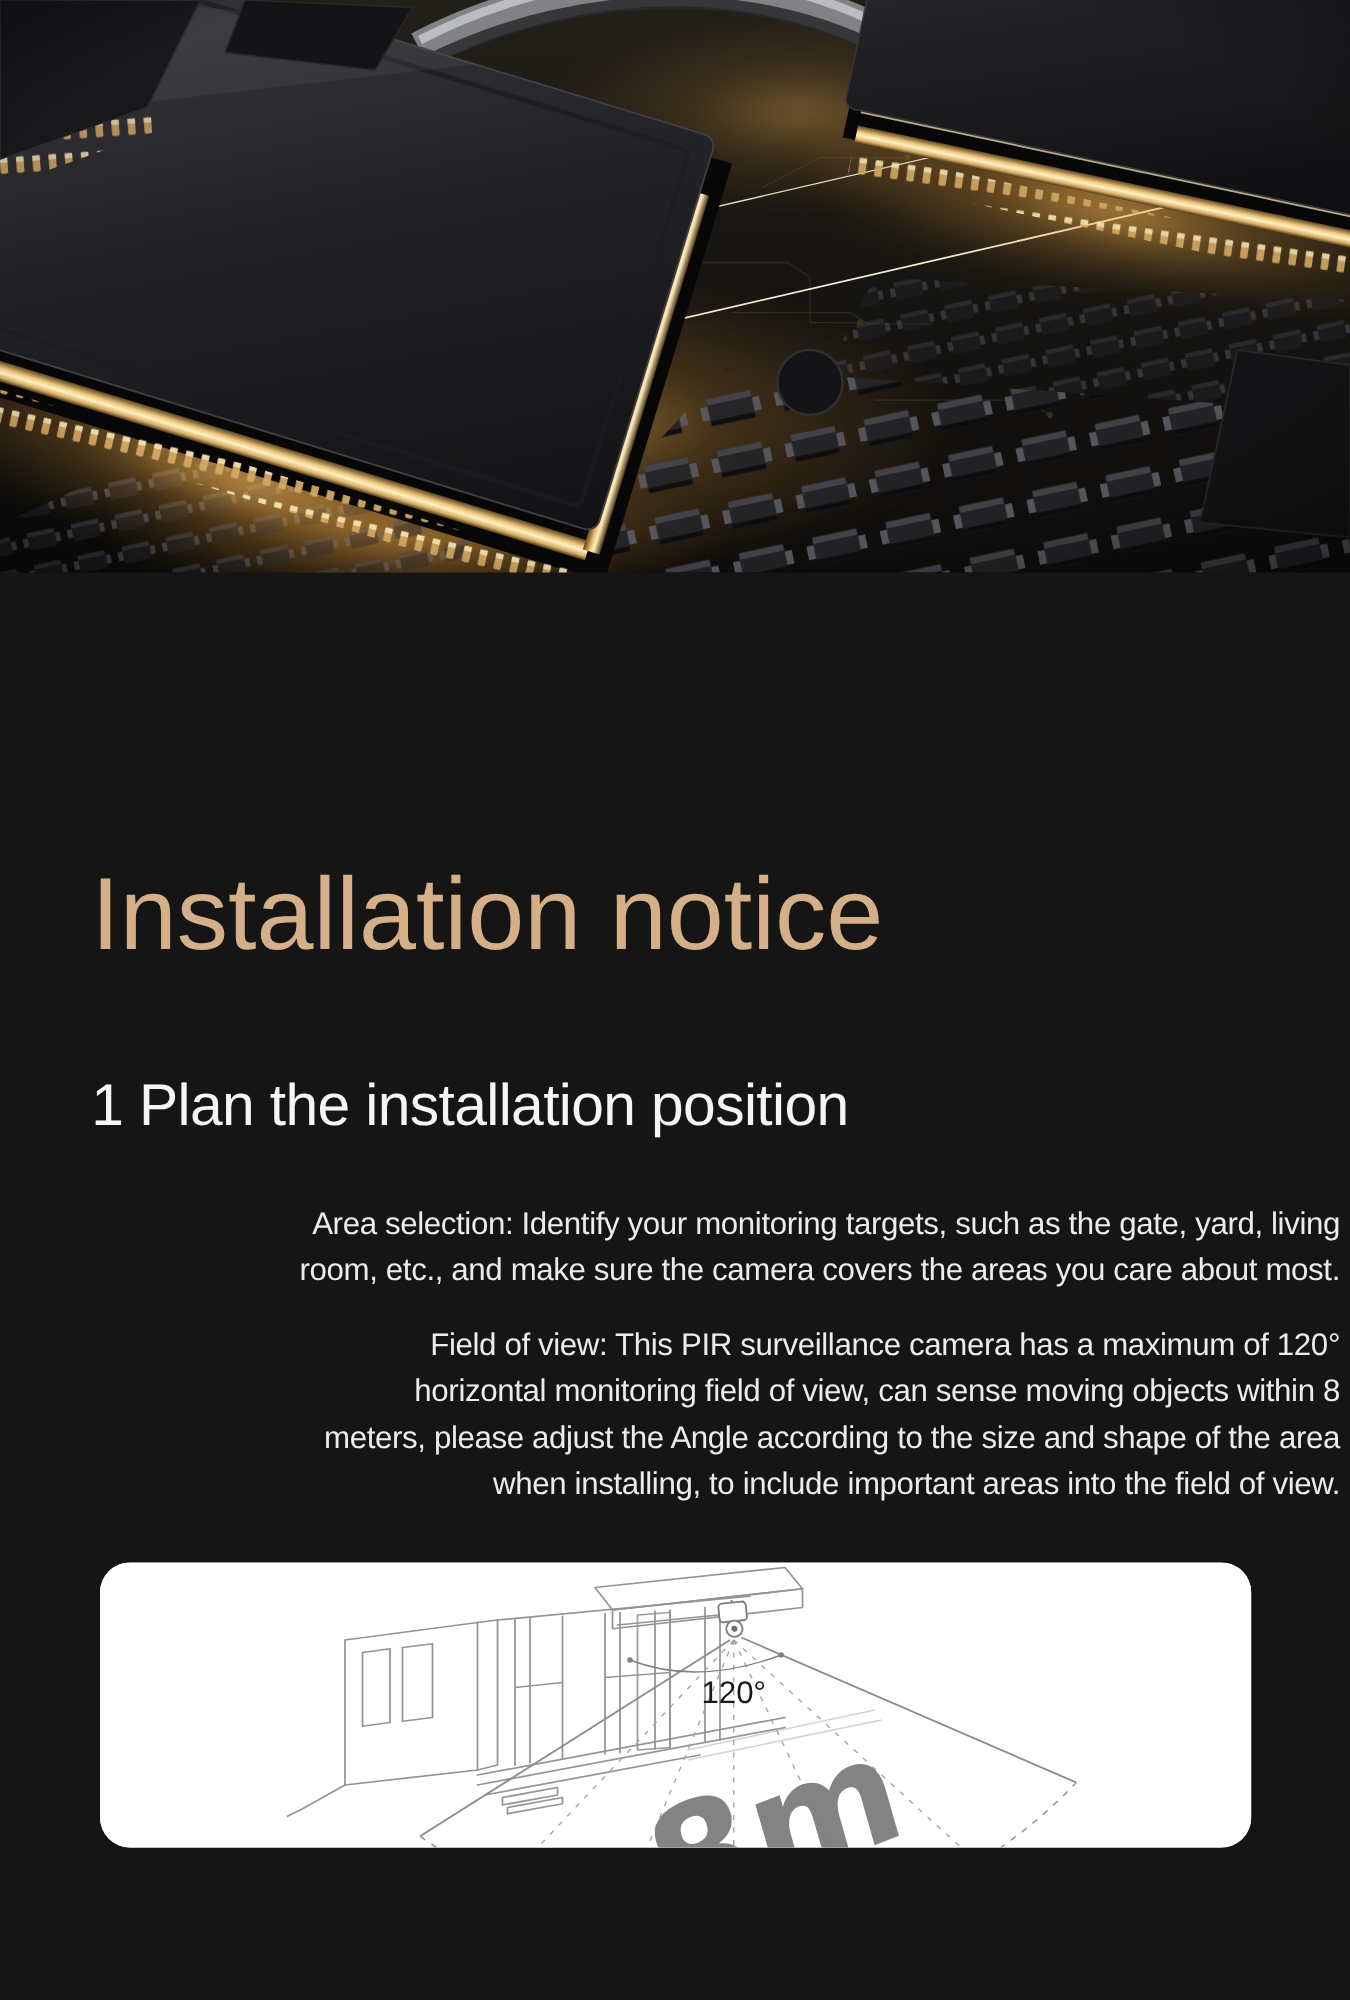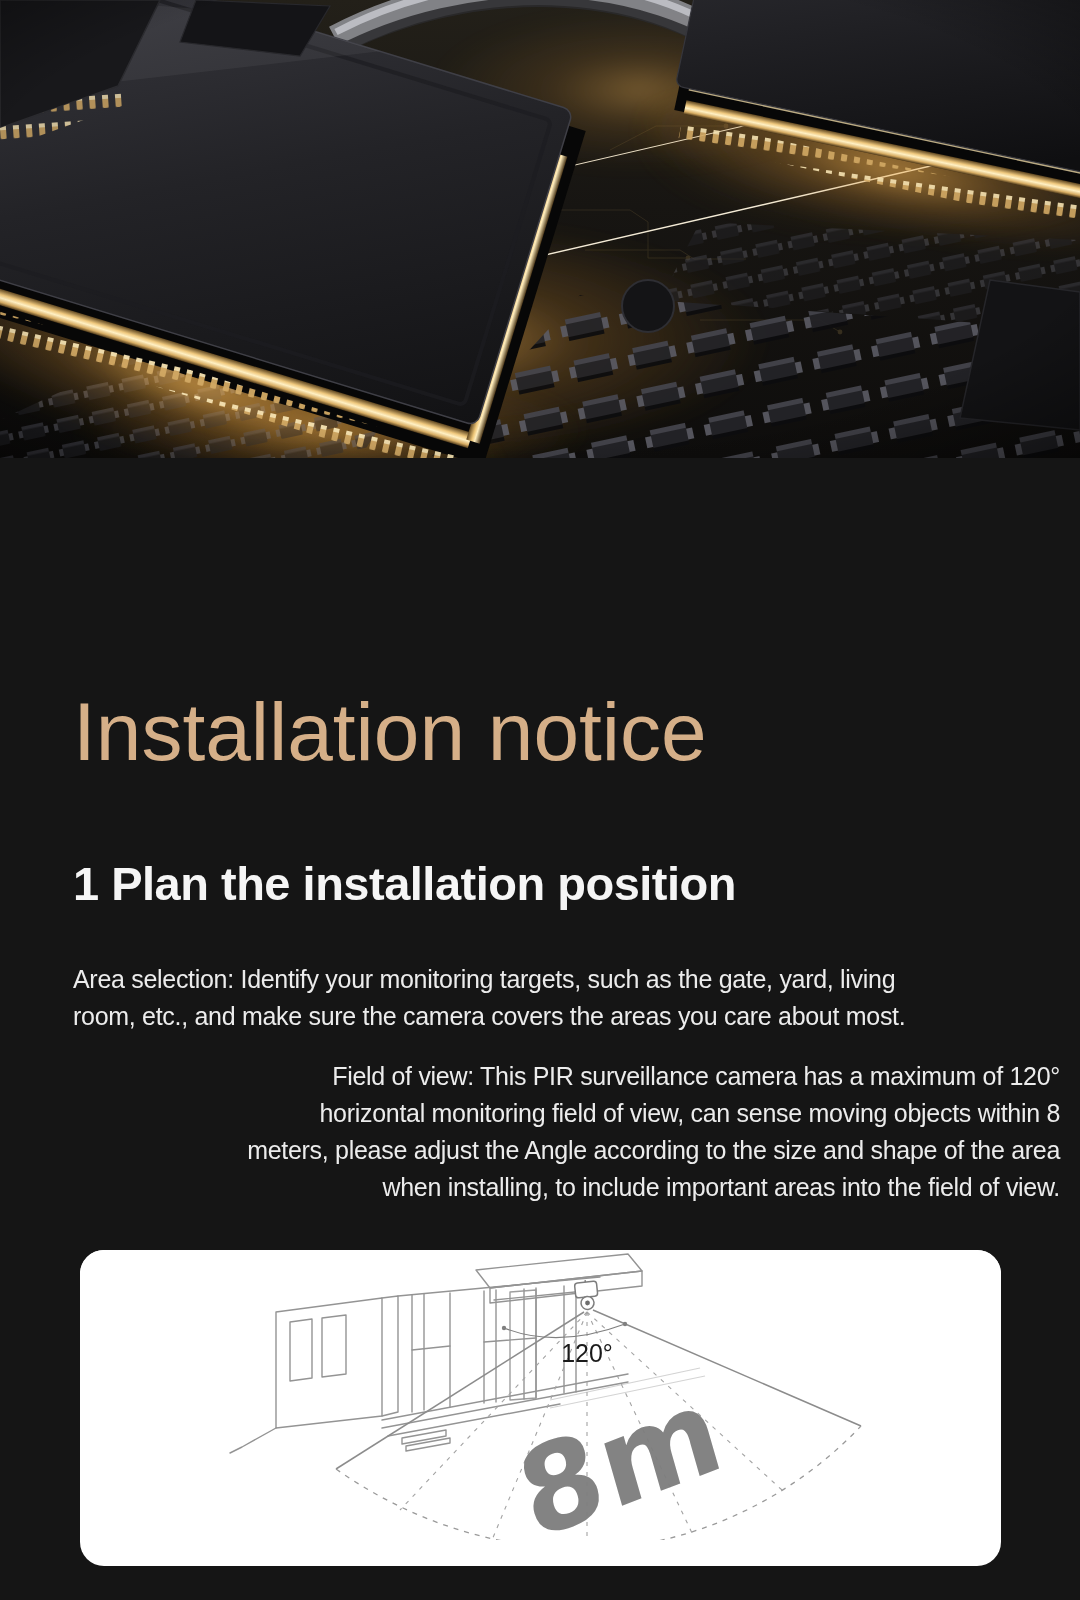--- a/index.html
+++ b/index.html
@@ -4,37 +4,37 @@
 <style>
   html,body{margin:0;padding:0;}
   body{
     width:1080px;height:1600px;overflow:hidden;
     background:#151515;
     font-family:"Liberation Sans", sans-serif;
   }
   .page{width:1080px;height:1600px;position:relative;background:#151515;}
   .hero{width:1080px;height:458px;overflow:hidden;background:#0e0d0c;}
   .hero svg{display:block;width:1080px;height:458px;}
-  .content{padding:230px 20px 0 73px;}
+  .content{padding:230px 8px 0 73px;}
   .content h1{
     margin:0;font-size:82px;line-height:1.08;font-weight:400;
     color:#d5af88;letter-spacing:0;
   }
   .content h2{
-    margin:80px 0 0 0;font-size:47px;line-height:1.15;font-weight:700;
+    margin:80px 0 0 0;font-size:47px;line-height:1.15;font-weight:400;
     color:#f5f5f5;letter-spacing:-0.5px;
   }
   .content p{
     margin:0;font-size:25px;line-height:37px;font-weight:400;
     color:#ececec;letter-spacing:-0.3px;white-space:pre-line;
   }
-  .para1{margin-top:50px !important;}
+  .para1{margin-top:50px !important;text-align:right;}
   .para2{margin-top:23px !important;text-align:right;}
   .card{
-    margin:44px 0 0 7px;width:921px;height:316px;
+    margin:44px 0 0 7px;width:921px;height:228px;
     background:#ffffff;border-radius:24px;overflow:hidden;
   }
   .card svg{display:block;width:921px;height:290px;}
 </style>
 </head>
 <body>
 
 <div class="page">
 
   <div class="hero">

